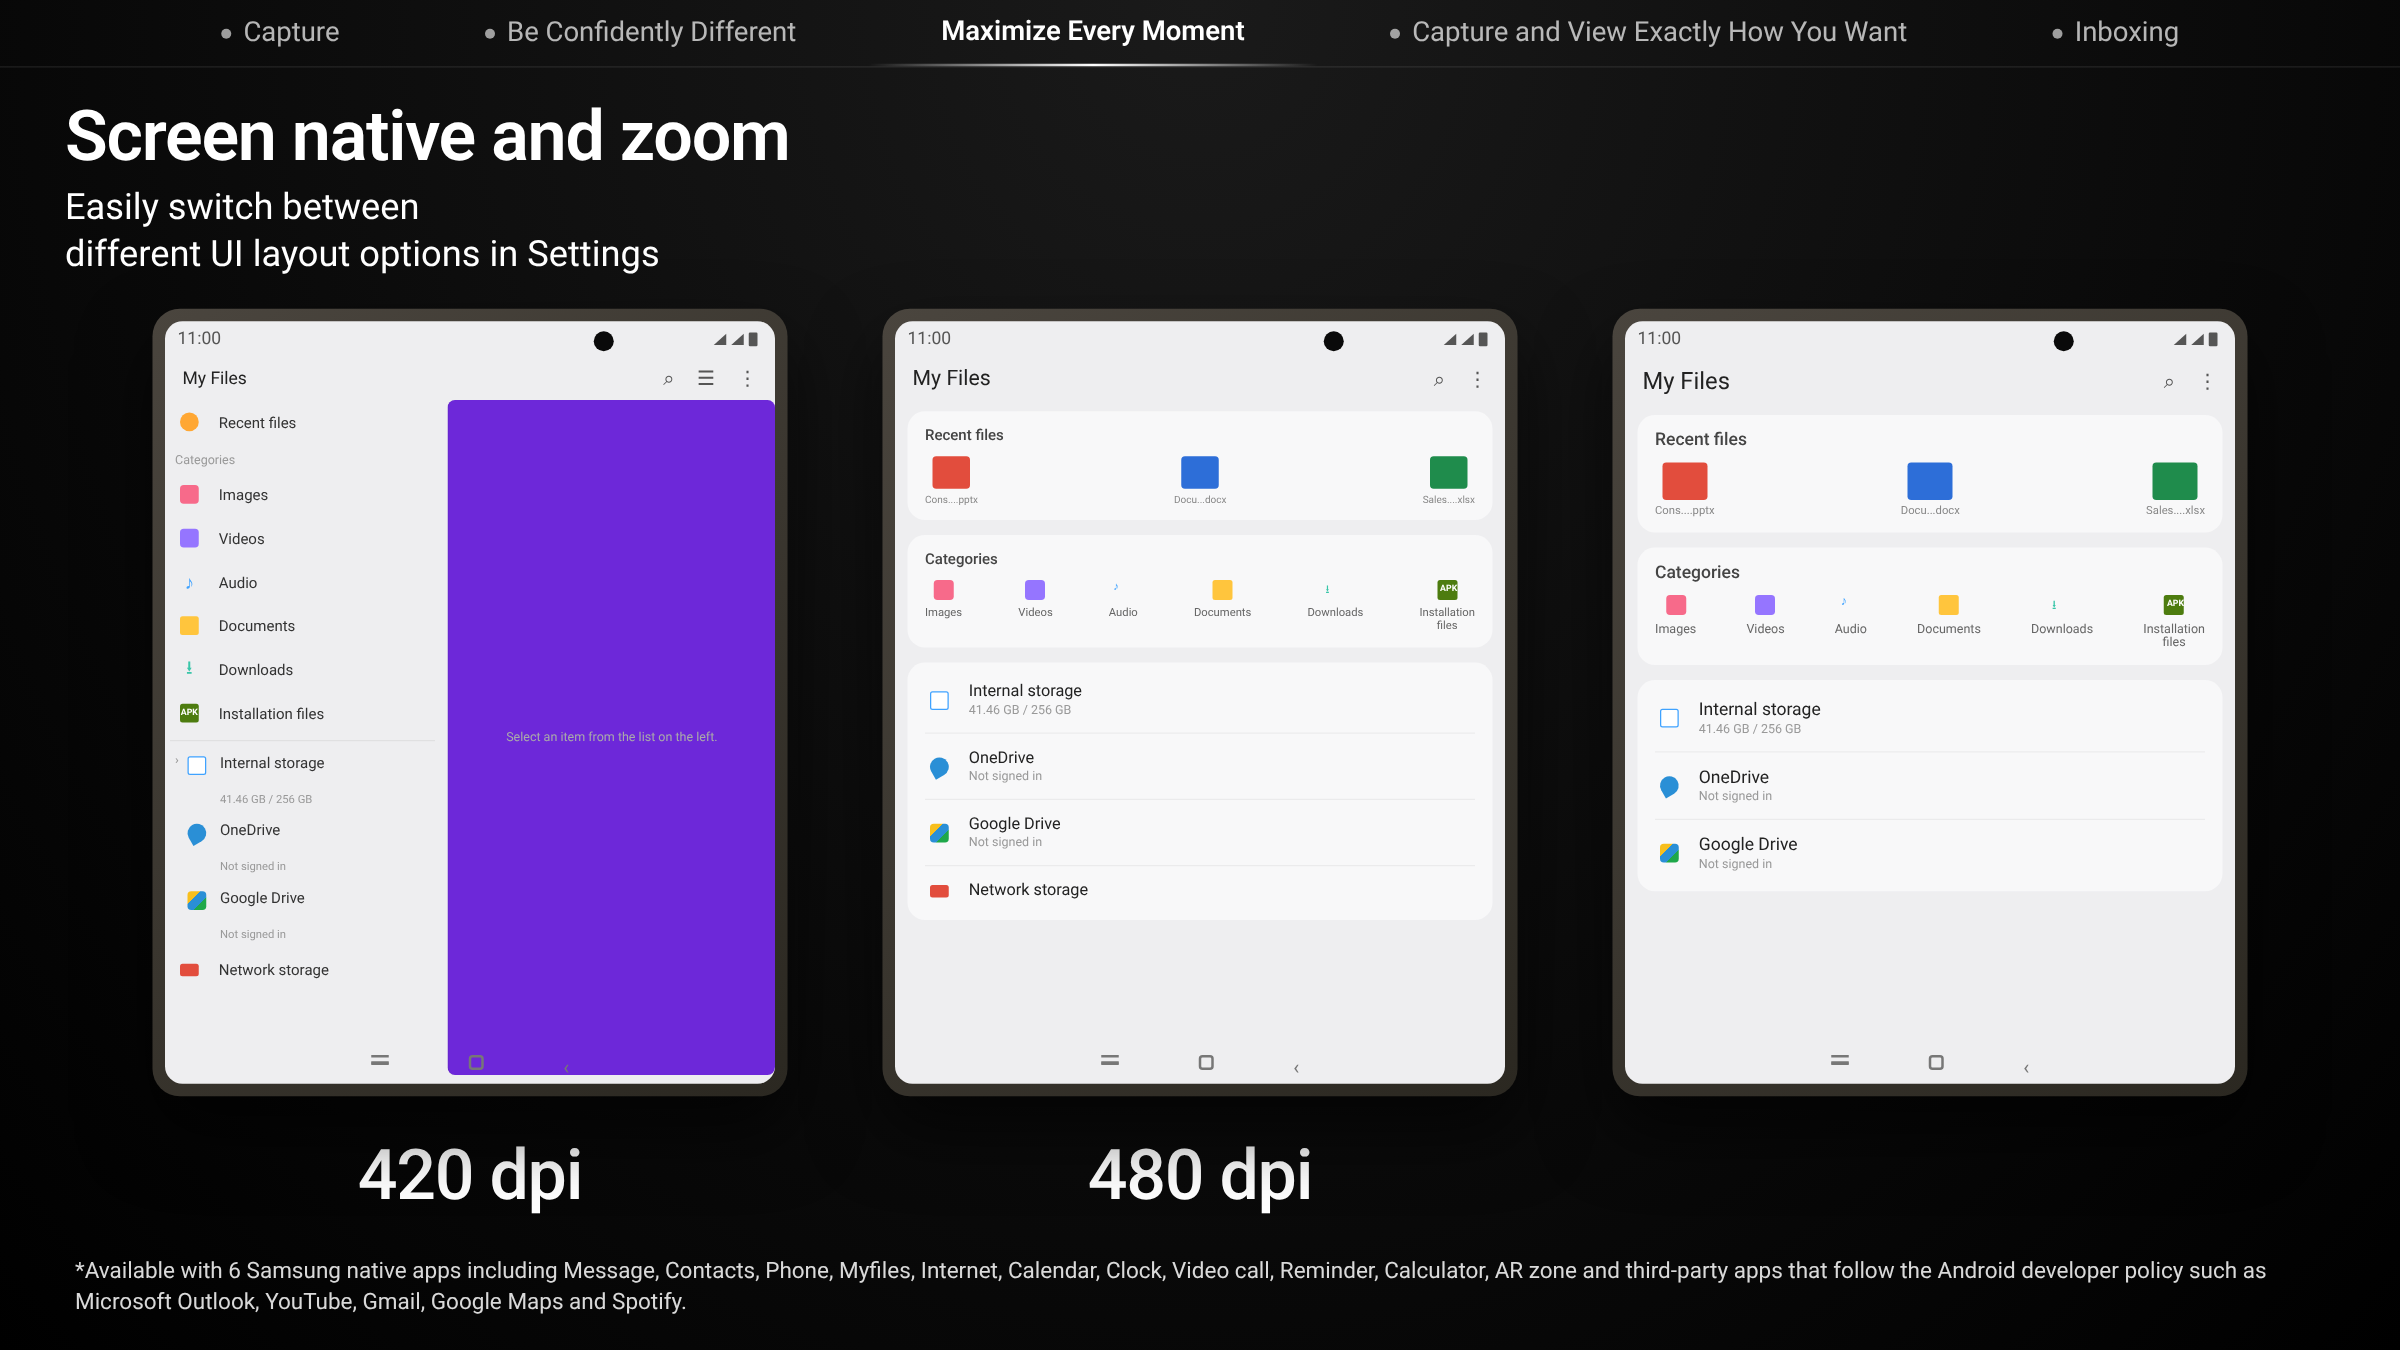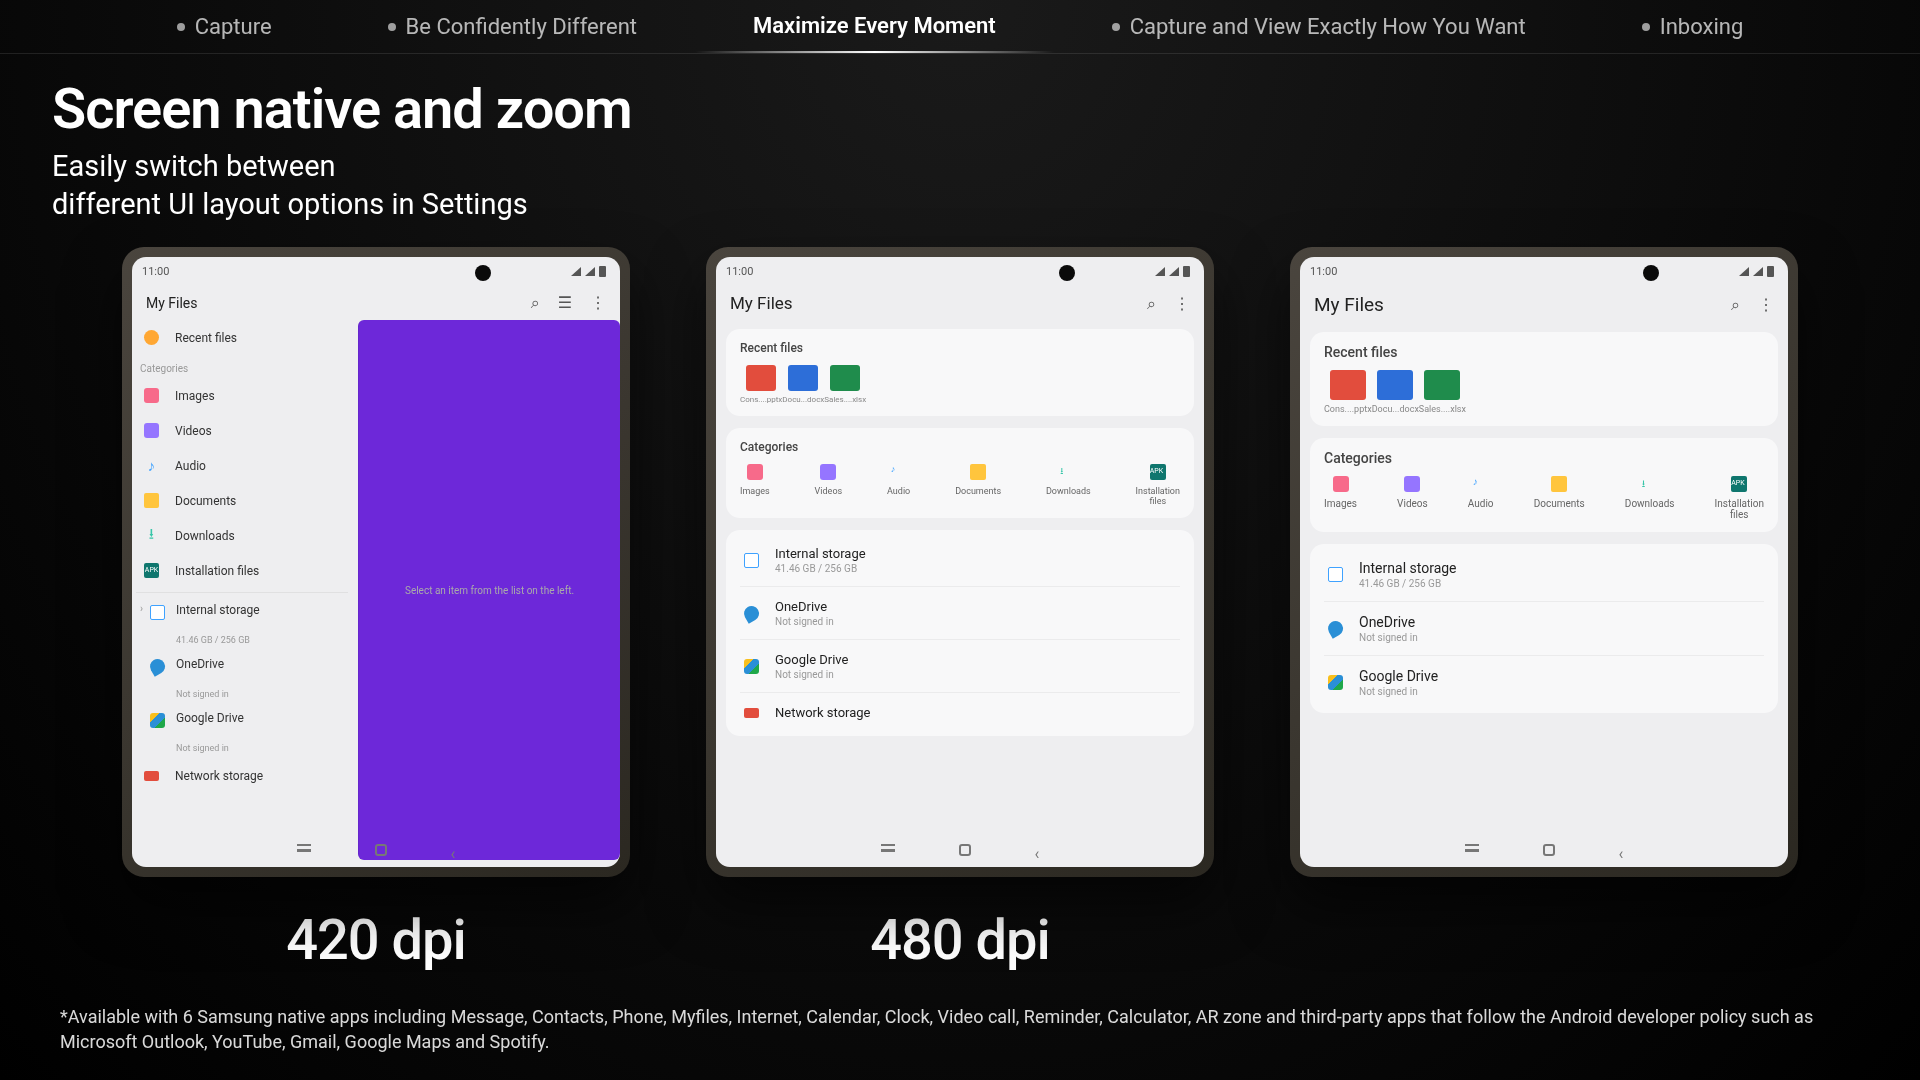--- a/index.html
+++ b/index.html
@@ -62,21 +62,21 @@
   position: relative;
   overflow: hidden;
   color: #111;
 }
 .camera {
   position: absolute; top: 8px; left: 72%; transform: translateX(-50%);
   width: 16px; height: 16px; border-radius: 50%; background: #0a0a0a;
   z-index: 5;
 }
 .statusbar {
-  height: 28px; font-size: 11px; display: flex; align-items: center;
+  height: 28px; font-size: 14px; display: flex; align-items: center;
   justify-content: space-between; padding: 0 14px 0 10px; color: #555;
 }
 .sicons { display: flex; gap: 4px; align-items: center; }
 .triangle { width: 0; height: 0; border-bottom: 9px solid #555; border-left: 10px solid transparent; }
 .battery { width: 7px; height: 11px; background: #555; border-radius: 1px; }
 .apptitle {
   font-size: 17px; font-weight: 400; color: #222;
   padding: 8px 14px; display: flex; justify-content: space-between; align-items: center;
 }
 .apptitle .icons { display: flex; gap: 18px; font-size: 16px; color: #555; }
@@ -92,21 +92,21 @@
 .sitem.sub .subtext { font-size: 9px; color: #999; margin-top: 2px; }
 .divider { border-top: 1px solid rgba(0,0,0,.06); margin: 4px 0; }
 .empty-pane { flex: 1; display: flex; align-items: center; justify-content: center;
   border-left: 1px solid rgba(0,0,0,.06);
   font-size: 10px; color: #aaa; background: #6d28d9; border-radius: 6px; margin-left: 6px;
 }
 .chev { position: absolute; left: 4px; font-size: 10px; color: #999; }
 
 .card { background: #f8f8f9; border-radius: 14px; padding: 12px 14px; margin-bottom: 12px; }
 .card h4 { font-size: 12px; font-weight: 500; color: #444; margin-bottom: 10px; }
-.recent-row { display: flex; gap: 0; }
+.recent-row { display: flex; gap: 18px; justify-content: space-between; }
 .chip { display: flex; flex-direction: column; align-items: center; }
 .chip .thumb { width: 32px; height: 26px; border-radius: 4px; display: flex; align-items: center; justify-content: center; margin-bottom: 4px; }
 .chip .name { font-size: 8px; color: #888; }
 .cat-grid { display: flex; justify-content: space-between; }
 .cat-cell { display: flex; flex-direction: column; align-items: center; gap: 6px; font-size: 9px; color: #666; }
 .cat-cell .icon { width: 16px; height: 16px; }
 .storage .row { display: flex; align-items: center; gap: 16px; padding: 12px 4px; border-bottom: 1px solid rgba(0,0,0,.05); }
 .storage .row:last-child { border-bottom: none; }
 .storage .col { display: flex; flex-direction: column; }
 .storage .title { font-size: 13px; color: #222; }
@@ -116,21 +116,21 @@
 .screen3 .storage .title { font-size: 14px; }
 .screen3 .chip .thumb { width: 36px; height: 30px; }
 .screen3 .chip .name { font-size: 9px; }
 .screen3 .cat-cell { font-size: 10px; }
 
 .sq { width: 15px; height: 15px; border-radius: 3px; }
 .sq.orange { background: #ffa733; }
 .sq.pink { background: #f76a8a; }
 .sq.purple { background: #9575ff; }
 .sq.yellow { background: #ffc53d; border-radius: 2px; }
-.sq.green { background: #0f766e; color:#fff; font-size:7px; font-weight:400; text-align:left; line-height:15px; border-radius:2px; }
+.sq.green { background: #4d7c0f; color:#fff; font-size:7px; font-weight:700; text-align:right; line-height:15px; border-radius:2px; }
 .sq.ired { background: #e24d3d; border-radius:3px; }
 .sq.iblue { background: #2d6ed8; border-radius:3px; }
 .sq.igreen { background: #1f8c4c; border-radius:3px; }
 .sq.cloud { background: #2a8fd6; border-radius: 50% 50% 50% 0; transform: rotate(-30deg); }
 .sq.gdrive { background: linear-gradient(135deg,#f8bf1d 33%, #2a8fd6 33% 66%, #1fa84a 66%); }
 .sq.net { background: #e24d3d; height:10px; border-radius:2px; }
 .sq.sd { background:#fff; border:1px solid #3fa2ff; border-radius:2px; }
 
 .navbar { position: absolute; bottom: 4px; left: 0; right: 0; display: flex; justify-content: center; gap: 64px; color: #777; font-size: 14px; }
 .nb-recent { display:inline-block; width:14px; border-top:2px solid #777; border-bottom:2px solid #777; height:8px; position:relative; }

